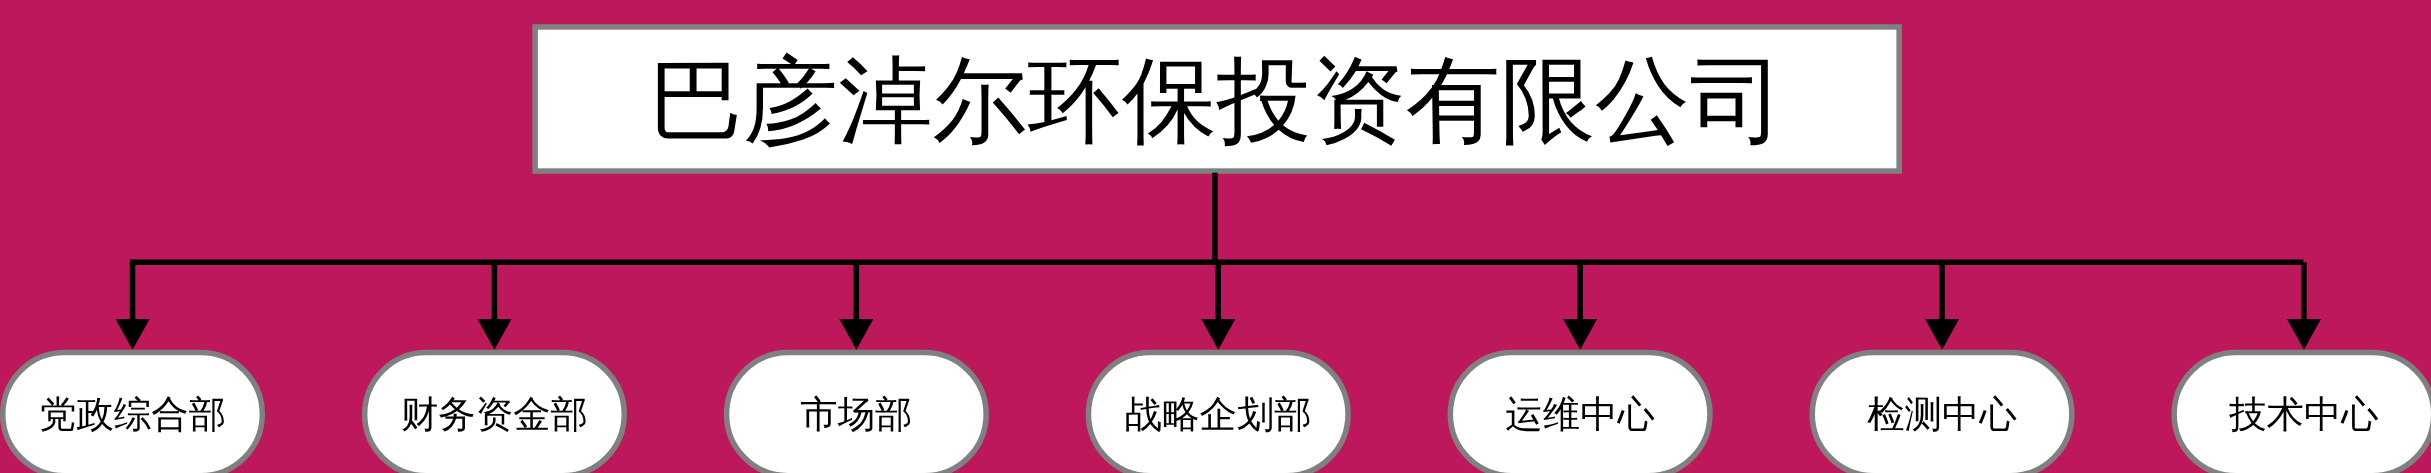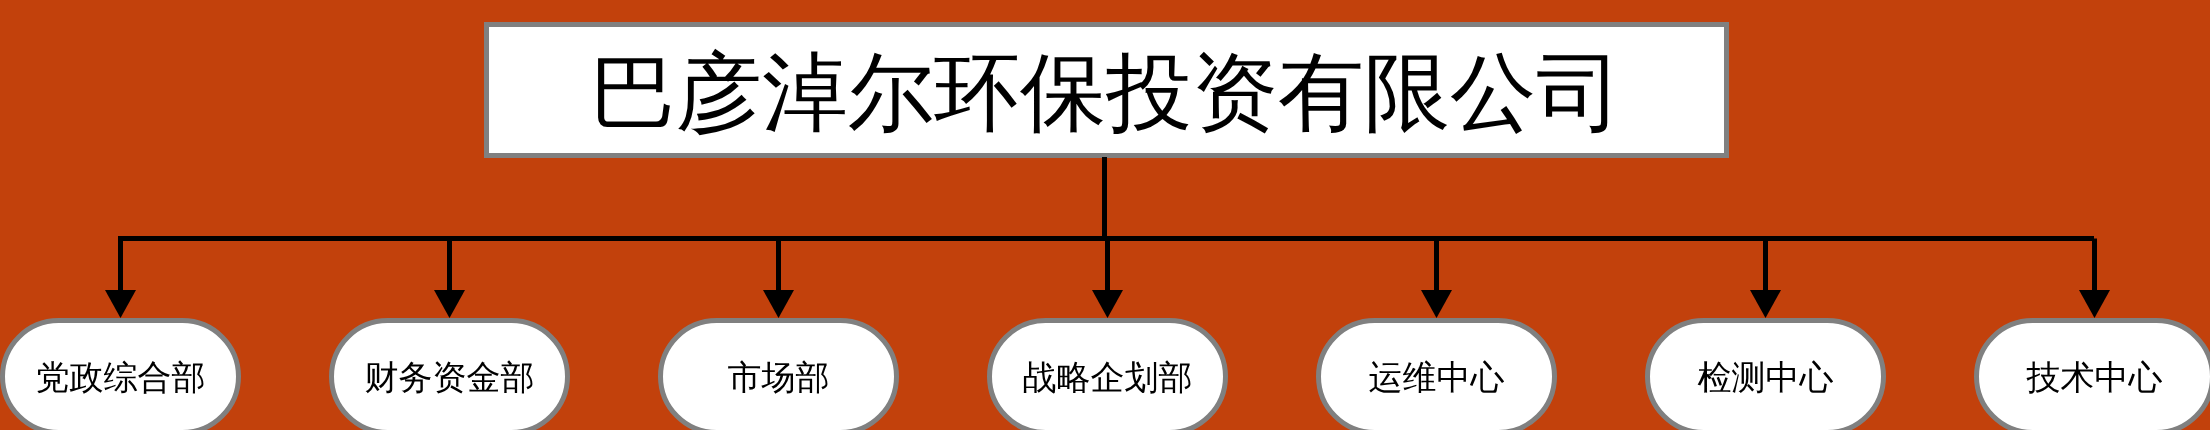--- a/index.html
+++ b/index.html
@@ -8,21 +8,21 @@
     padding: 0;
     background: #ffffff;
   }
   body {
     font-family: "Liberation Sans", "DejaVu Sans", sans-serif;
   }
   #chart-root {
     position: relative;
     width: 2210px;
     height: 430px;
-    background: #c2410c;
+    background: #be185d;
     overflow: hidden;
   }
   #org-svg {
     position: absolute;
     left: 0;
     top: 0;
     width: 2210px;
     height: 430px;
     display: block;
   }

